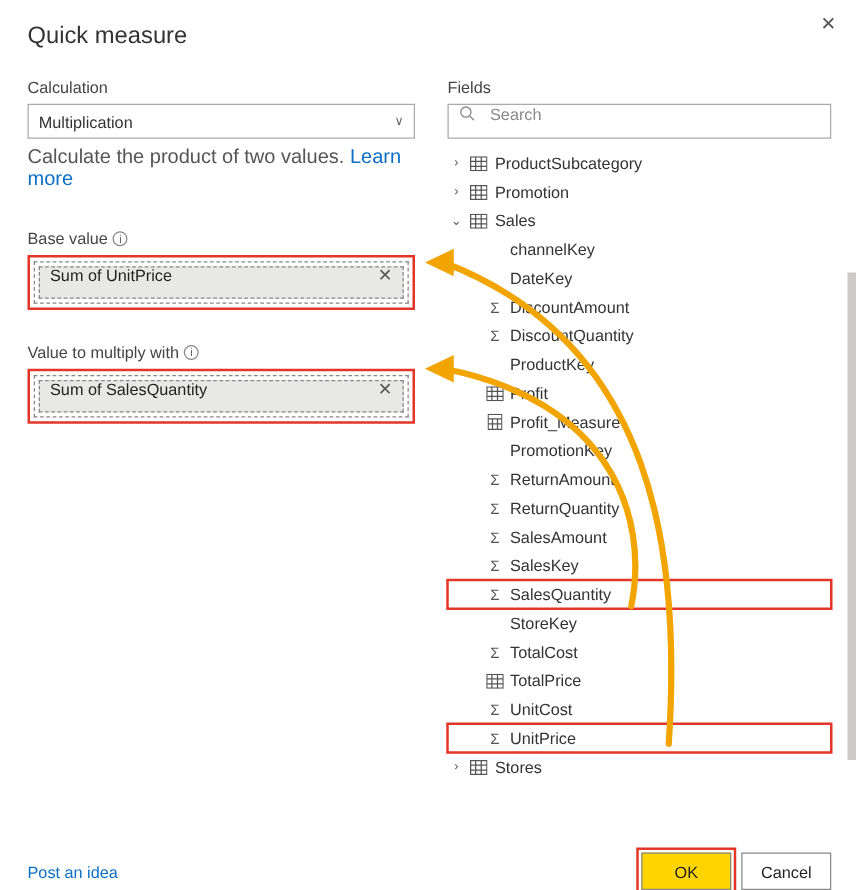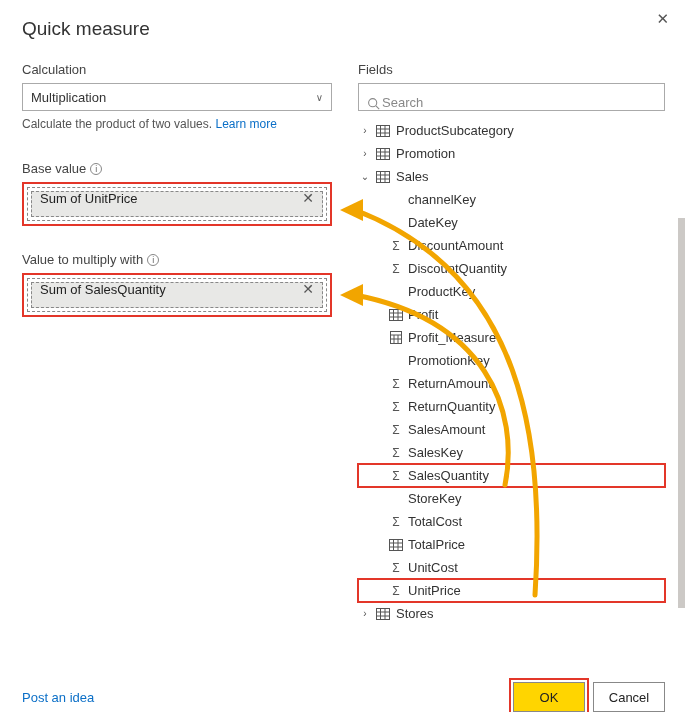--- a/index.html
+++ b/index.html
@@ -62,21 +62,21 @@
       display: flex;
       align-items: center;
       justify-content: space-between;
       padding: 0 8px;
       font-size: 13px;
       color: #333;
       cursor: pointer;
     }
     .select .chev { font-size: 10px; color: #666; }
     .hint {
-      font-size: 12px;
+      font-size: 16px;
       color: #555;
       margin-top: 6px;
     }
     .hint a { color: #0b6fc7; text-decoration: none; cursor: pointer; }
 
     .drop-outer {
       border: 2px solid #e33629;
       padding: 3px;
       margin-top: 2px;
     }
@@ -100,23 +100,23 @@
       color: #555;
       cursor: pointer;
       padding: 0 2px;
     }
 
     .search {
       width: 100%;
       height: 28px;
       border: 1px solid #aaa;
       display: flex;
-      align-items: flex-end;
+      align-items: flex-start;
       padding: 0 8px;
-      gap: 2px;
+      gap: 12px;
       color: #888;
     }
     .search svg { width: 13px; height: 13px; }
     .search input {
       border: none; outline: none; flex: 1;
       font-size: 13px; color: #333;
     }
     .search input::placeholder { color: #888; }
 
     .tree {

